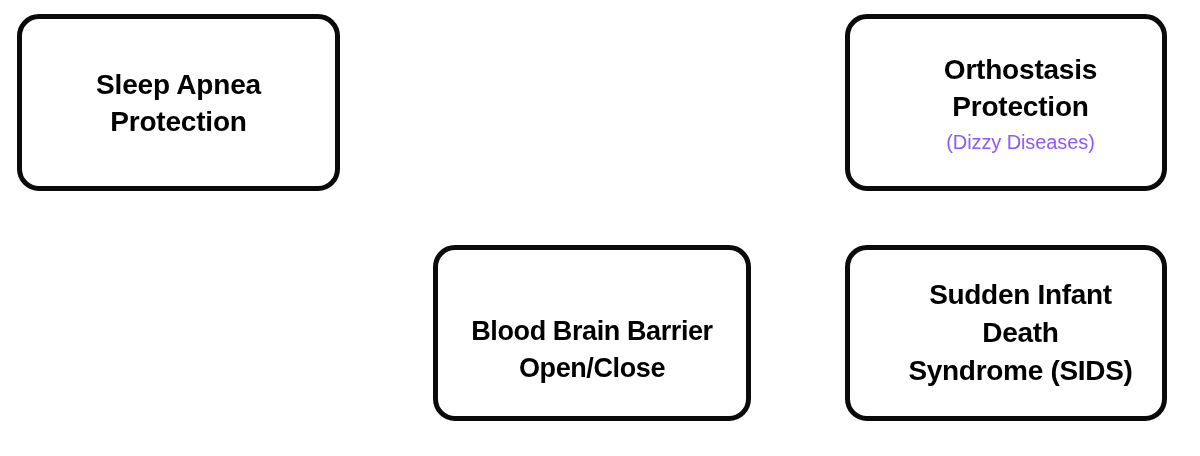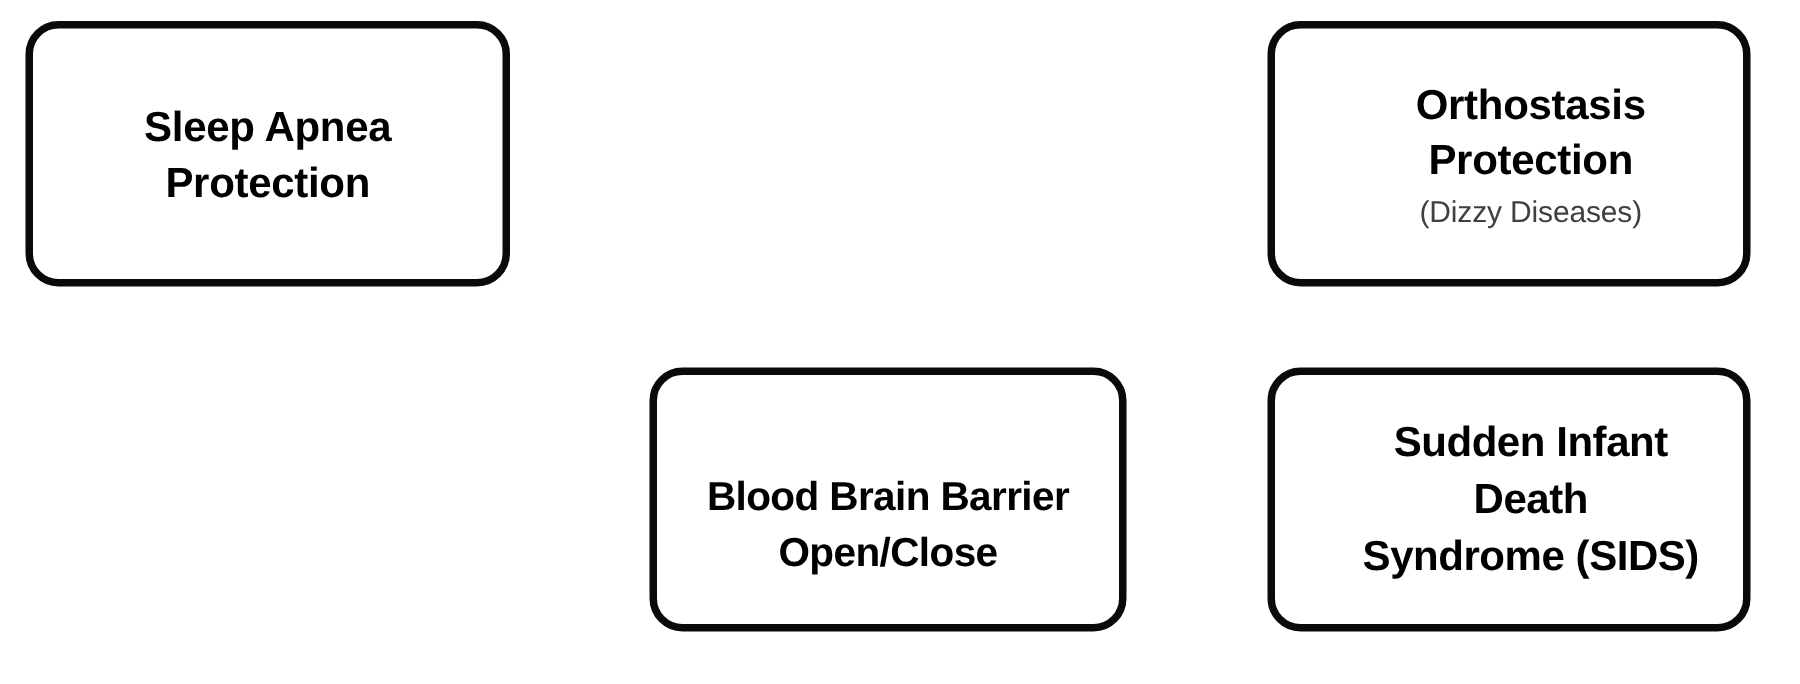--- a/index.html
+++ b/index.html
@@ -47,21 +47,21 @@
     font-weight: bold;
     line-height: 37px;
     color: #000000;
     letter-spacing: -0.2px;
     white-space: pre-line;
   }
   .node-subtitle {
     font-size: 20px;
     font-weight: normal;
     line-height: 24px;
-    color: #404040;
+    color: #8b5cf6;
     letter-spacing: -0.1px;
     margin-top: 5px;
     text-align: center;
   }
   .node-subtitle:empty { display: none; }
 
   
   .r1 { grid-row: 2; }
   .r2 { grid-row: 4; }
   .c1 { grid-column: 2; }

